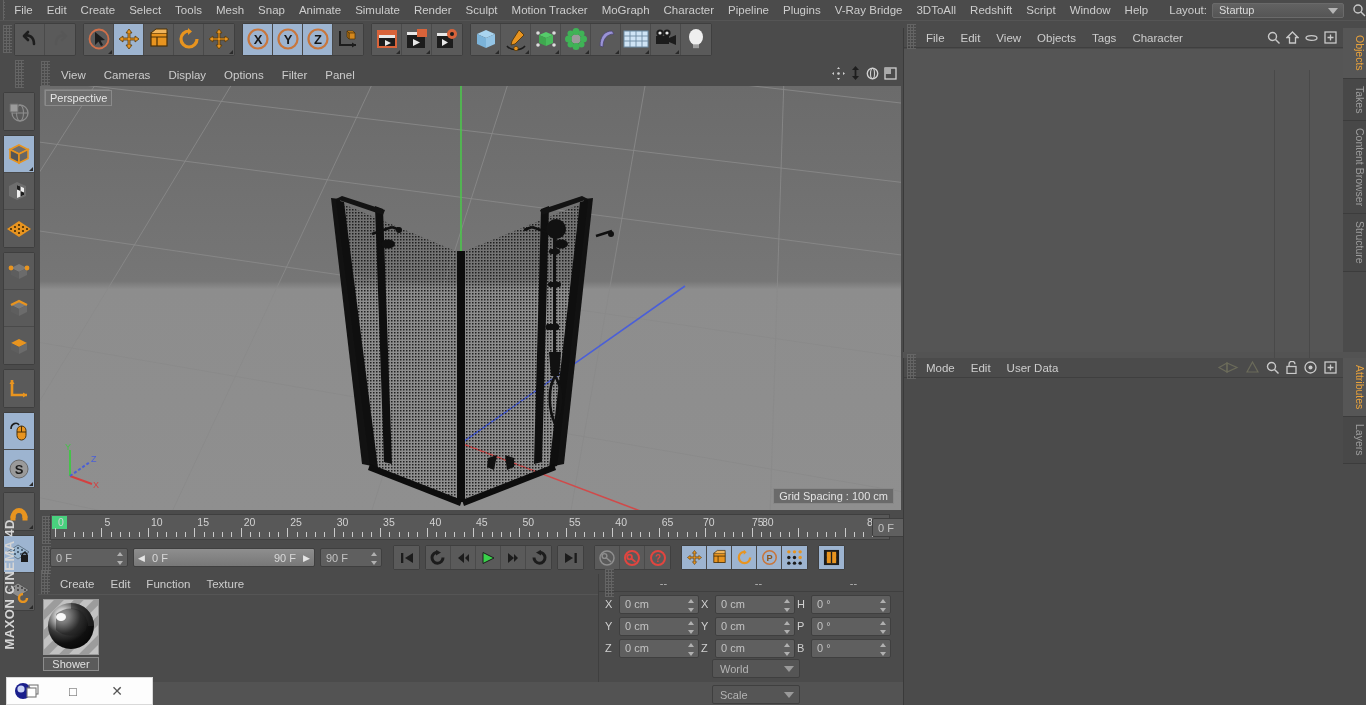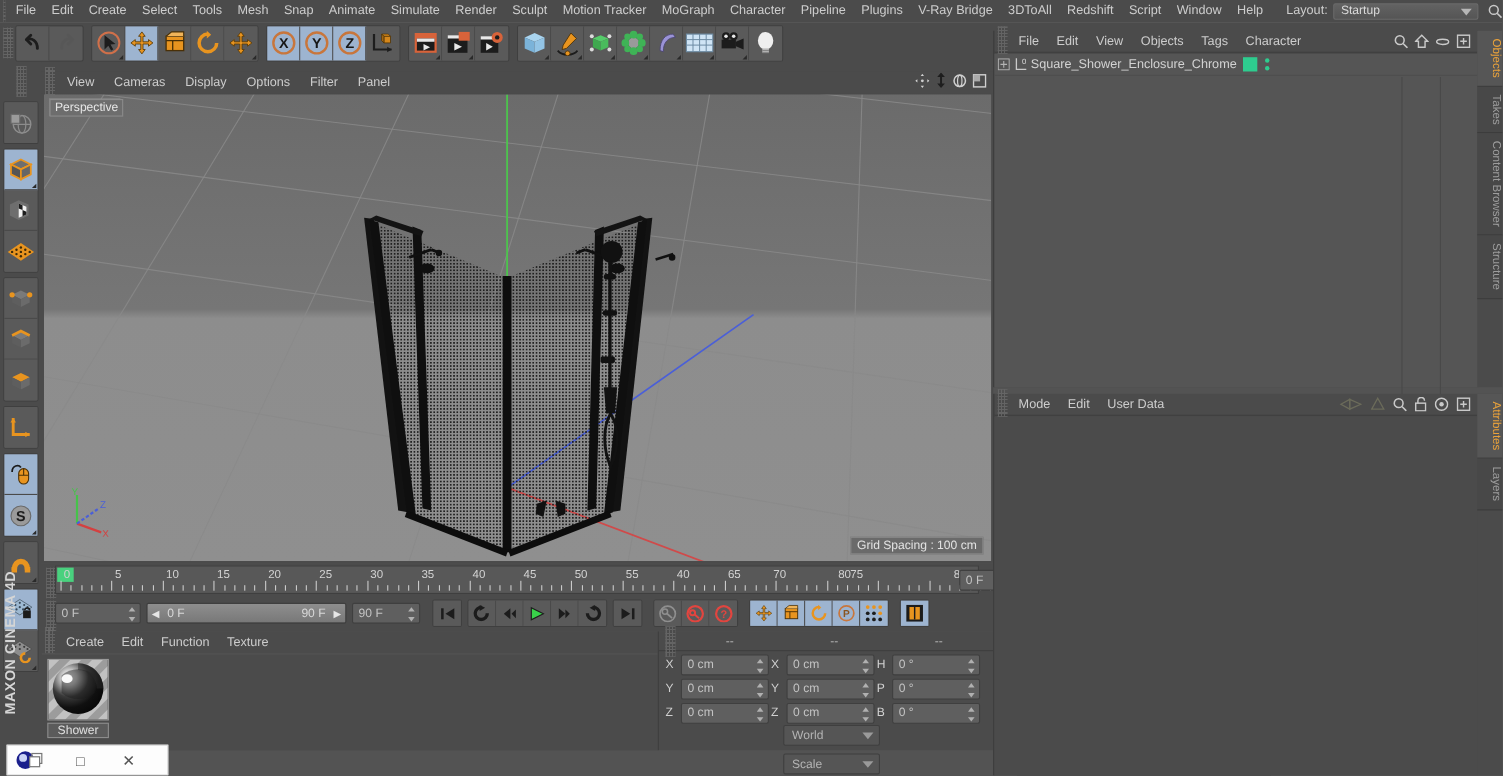--- a/index.html
+++ b/index.html
@@ -785,21 +785,21 @@
           <div class="tlnum" style="left: 239.222px;">25</div>
           <div class="tlnum" style="left: 285.667px;">30</div>
           <div class="tlnum" style="left: 332.111px;">35</div>
           <div class="tlnum" style="left: 378.556px;">40</div>
           <div class="tlnum" style="left: 425px;">45</div>
           <div class="tlnum" style="left: 471.444px;">50</div>
           <div class="tlnum" style="left: 517.889px;">55</div>
           <div class="tlnum" style="left: 564.333px;">40</div>
           <div class="tlnum" style="left: 610.778px;">65</div>
           <div class="tlnum" style="left: 652px;">70</div>
-          <div class="tlnum" style="left: 722px;">75</div>
+          <div class="tlnum" style="left: 701px;">75</div>
           <div class="tlnum" style="left: 711px;">80</div>
           <div class="tlnum" style="left: 816px;">85</div>
           <div class="tlnum" style="left: 843px;">90</div>
         </div>
       <div id="tlticks">
           <div class="tltick" style="left: 4px; height: 9px;"></div>
           <div class="tltick" style="left: 13.2889px; height: 5px;"></div>
           <div class="tltick" style="left: 22.5778px; height: 5px;"></div>
           <div class="tltick" style="left: 31.8667px; height: 5px;"></div>
           <div class="tltick" style="left: 41.1556px; height: 5px;"></div>
@@ -1230,40 +1230,20 @@
               <path d="M6.5 3.5 V9.5 M3.5 6.5 H9.5" stroke="#c9c9c9" stroke-width="1.3"></path>
             </svg>
         </span>
       </div>
     </div>
     <div class="objlist">
       <div class="objcols">
         <div class="objcol"></div>
         <div class="objcol"></div>
       </div>
-      <div class="objrow">
-        <span>
-          <svg width="11" height="11" viewBox="0 0 11 11">
-              <rect x="0.5" y="0.5" width="10" height="10" fill="none" stroke="#b4b4b4" stroke-width="1"></rect>
-              <path d="M5.5 2.5 V8.5 M2.5 5.5 H8.5" stroke="#b4b4b4" stroke-width="1"></path>
-            </svg>
-        </span>
-        <span style="margin-left:4px;">
-          <svg width="13" height="13" viewBox="0 0 13 13">
-              <path d="M2 1 V11 H11" fill="none" stroke="#c9c9c9" stroke-width="1.2"></path>
-              <text x="7" y="6" font-size="7" fill="#d9d9d9" font-family="Liberation Sans, sans-serif">0</text>
-            </svg>
-        </span>
-        <span class="objname">Square_Shower_Enclosure_Chrome</span>
-        <span class="tagbox"></span>
-        <span class="dots2">
-            <i></i>
-            <i></i>
-          </span>
-      </div>
     </div>
   </div>
 
   <div class="attrman">
     <div class="panelmenu">
       <div class="grip"></div>
       <div id="attrmenuitems" style="display:flex;">
           <div class="mi">Mode</div>
           <div class="mi">Edit</div>
           <div class="mi">User Data</div>

